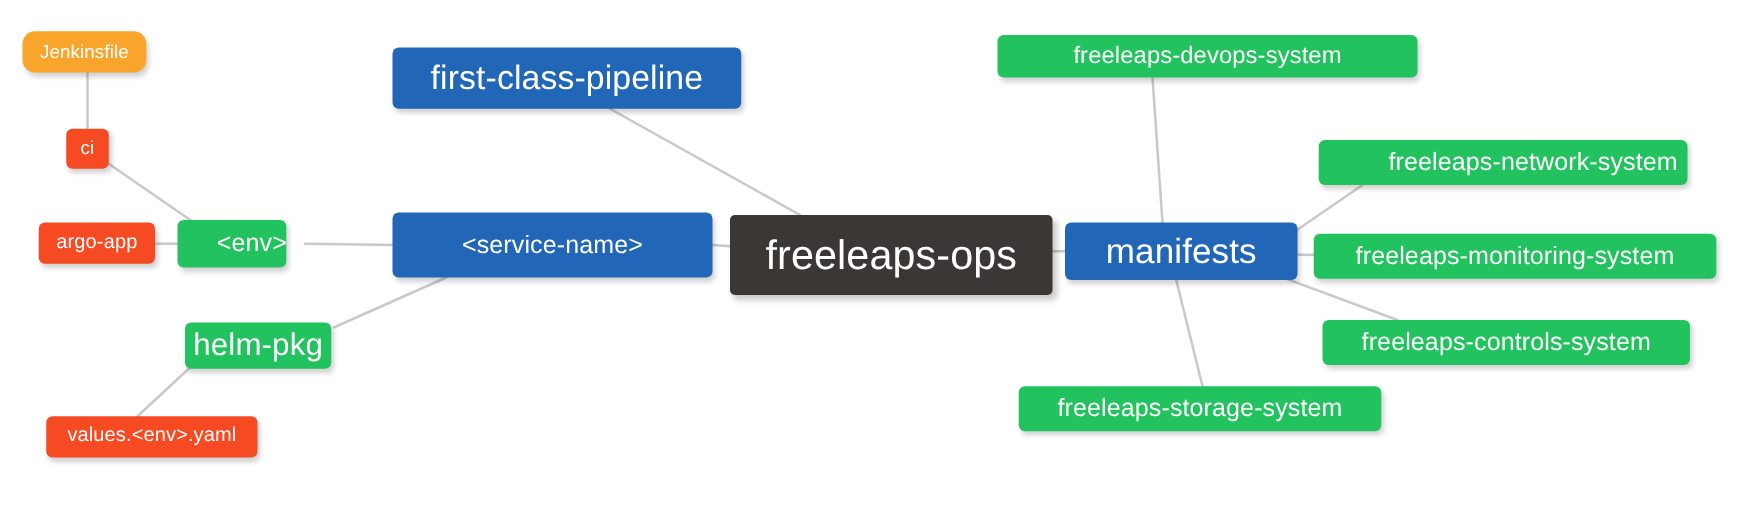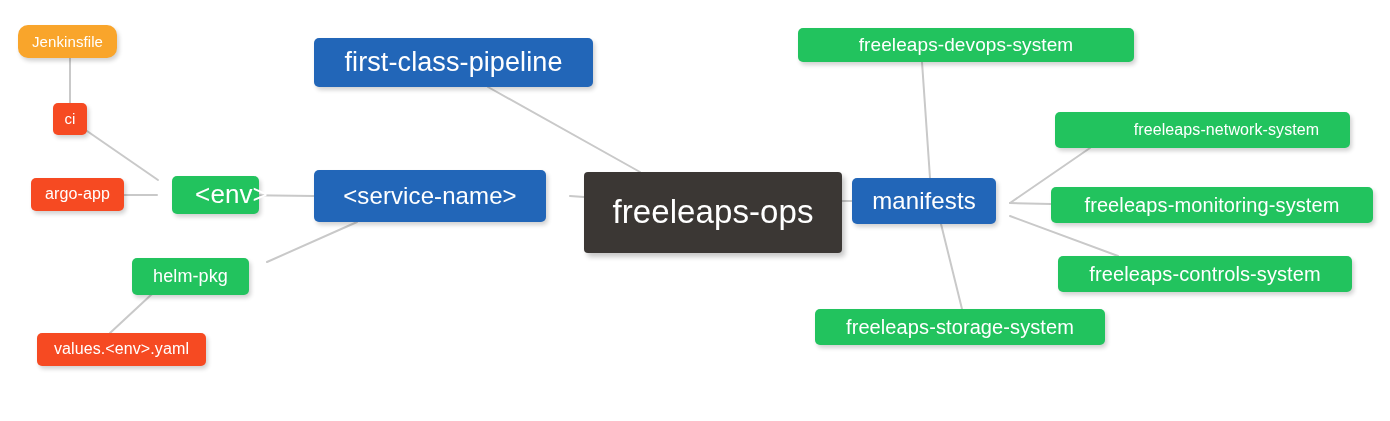--- a/index.html
+++ b/index.html
@@ -74,45 +74,45 @@
   <div id="node-layer">
       <div class="node n-orange" style="left: 18px; top: 25px; width: 99px; height: 33px; font-size: 15px;">
         <span>Jenkinsfile</span>
       </div>
       <div class="node n-red" style="left: 53px; top: 103px; width: 34px; height: 32px; font-size: 15px;">
         <span>ci</span>
       </div>
       <div class="node n-red" style="left: 31px; top: 178px; width: 93px; height: 33px; font-size: 16px;">
         <span>argo-app</span>
       </div>
-      <div class="node n-green" style="left: 172px; top: 176px; width: 87px; height: 38px; font-size: 26px; padding-left: 32px;">
+      <div class="node n-green" style="left: 142px; top: 176px; width: 87px; height: 38px; font-size: 20px; padding-left: 32px;">
         <span>&lt;env&gt;</span>
       </div>
-      <div class="node n-green" style="left: 132px; top: 258px; width: 117px; height: 37px; font-size: 18px;">
+      <div class="node n-green" style="left: 148px; top: 258px; width: 117px; height: 37px; font-size: 25px;">
         <span>helm-pkg</span>
       </div>
       <div class="node n-red" style="left: 8px; top: 333px; width: 169px; height: 33px; font-size: 16px; margin-left: 29px;">
         <span>values.&lt;env&gt;.yaml</span>
       </div>
       <div class="node n-blue" style="left: 314px; top: 38px; width: 279px; height: 49px; font-size: 27px;">
         <span>first-class-pipeline</span>
       </div>
-      <div class="node n-blue" style="left: 314px; top: 170px; width: 232px; height: 52px; font-size: 24px;">
+      <div class="node n-blue" style="left: 314px; top: 170px; width: 256px; height: 52px; font-size: 20px;">
         <span>&lt;service-name&gt;</span>
       </div>
-      <div class="node n-root" style="left: 584px; top: 172px; width: 258px; height: 81px; font-size: 33px;">
+      <div class="node n-root" style="left: 584px; top: 172px; width: 258px; height: 64px; font-size: 33px;">
         <span>freeleaps-ops</span>
       </div>
-      <div class="node n-blue" style="left: 852px; top: 178px; width: 144px; height: 46px; font-size: 24px;">
+      <div class="node n-blue" style="left: 852px; top: 178px; width: 186px; height: 46px; font-size: 28px;">
         <span>manifests</span>
       </div>
       <div class="node n-green" style="left: 798px; top: 28px; width: 336px; height: 34px; font-size: 19px;">
         <span>freeleaps-devops-system</span>
       </div>
-      <div class="node n-green" style="left: 1055px; top: 112px; width: 295px; height: 36px; font-size: 16px; padding-left: 48px;">
+      <div class="node n-green" style="left: 1055px; top: 112px; width: 295px; height: 36px; font-size: 20px; padding-left: 48px;">
         <span>freeleaps-network-system</span>
       </div>
       <div class="node n-green" style="left: 1051px; top: 187px; width: 322px; height: 36px; font-size: 20px;">
         <span>freeleaps-monitoring-system</span>
       </div>
       <div class="node n-green" style="left: 1058px; top: 256px; width: 294px; height: 36px; font-size: 20px;">
         <span>freeleaps-controls-system</span>
       </div>
       <div class="node n-green" style="left: 815px; top: 309px; width: 290px; height: 36px; font-size: 20px; text-align: center;">
         <span>freeleaps-storage-system</span>

